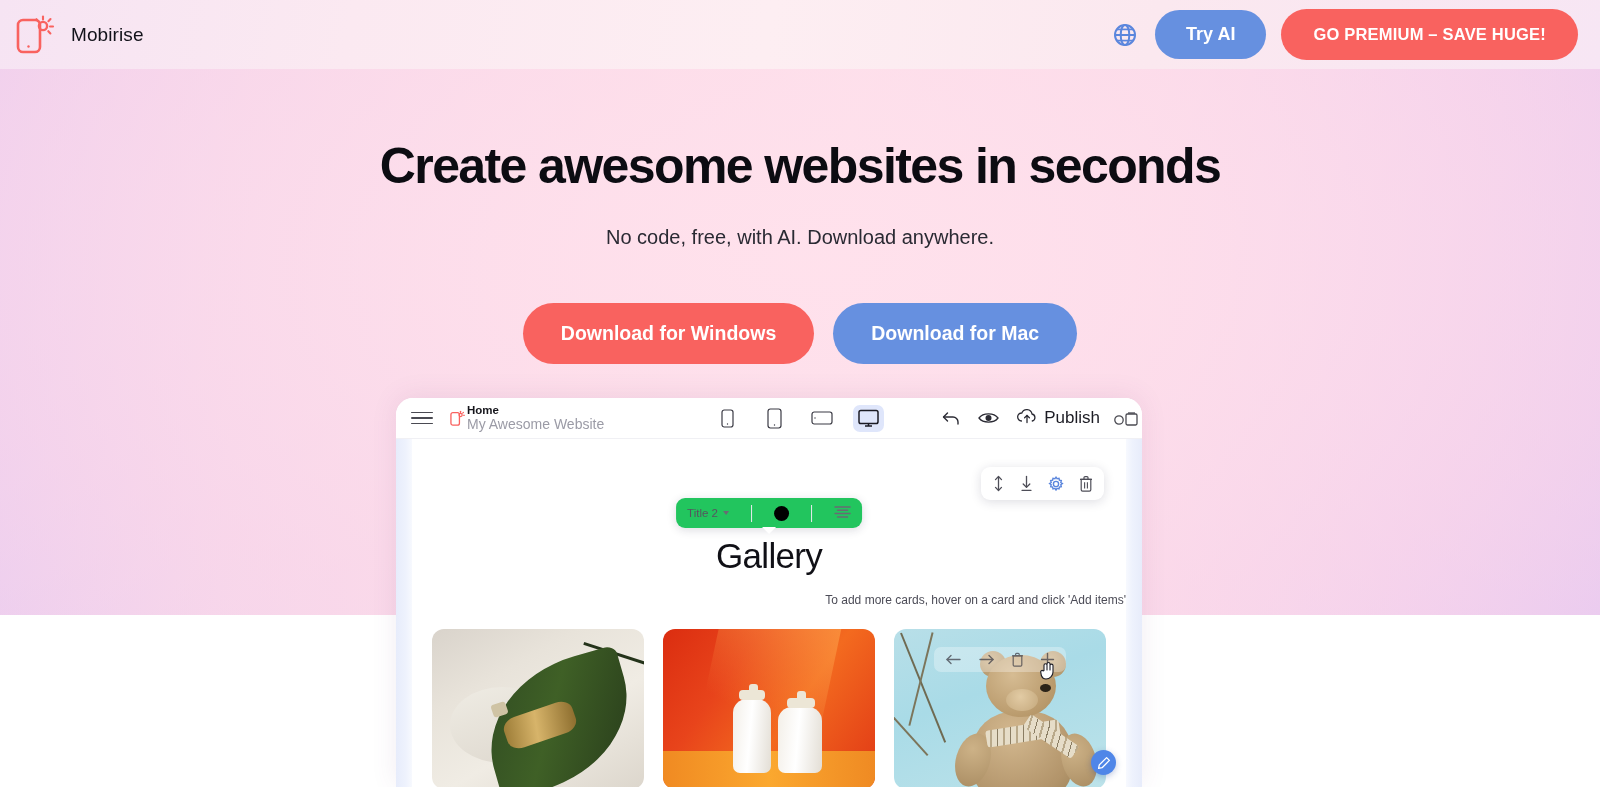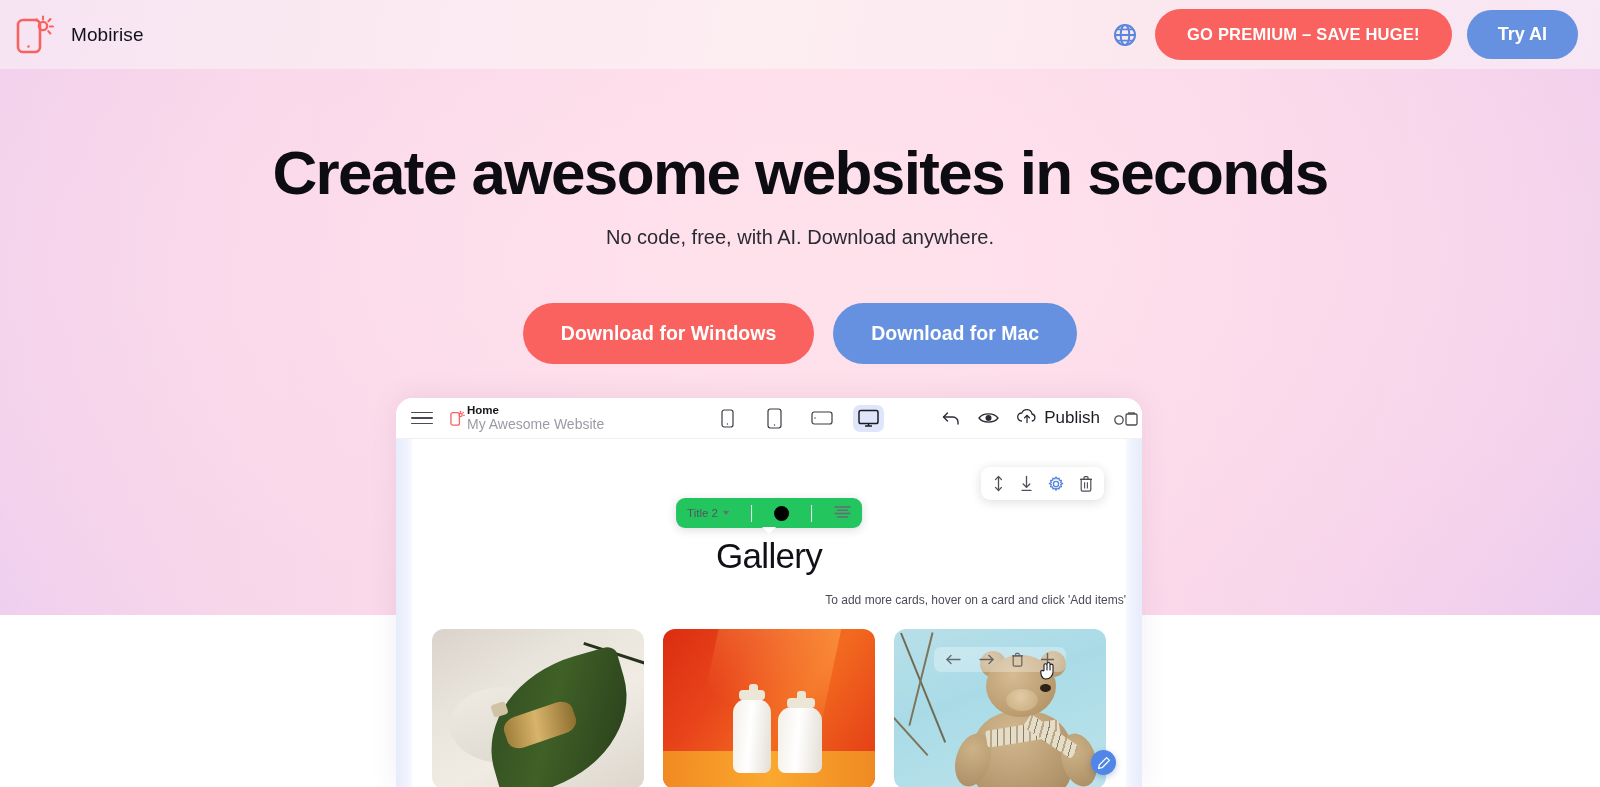--- a/index.html
+++ b/index.html
@@ -33,21 +33,21 @@
   
   .hero {
     position: absolute; top: 69px; left: 0; width: 1600px; height: 546px;
     background:
       radial-gradient(120% 150% at 50% 35%, rgba(255,225,236,.95) 0%, rgba(252,216,233,.6) 45%, rgba(235,198,240,0) 78%),
       linear-gradient(95deg,#e5c9f2 0%,#f2d4ec 16%,#fbdfe9 38%,#fde6ec 52%,#fadcea 70%,#eecdef 88%,#e3c6f2 100%);
     overflow: hidden;
   }
   .hero-title {
     position: absolute; top: 71px; left: 0; width: 1600px; text-align: center;
-    font-size: 62px; font-weight: 800; color: #0c0c12; letter-spacing: -1.6px; line-height: 1.05;
+    font-size: 50px; font-weight: 800; color: #0c0c12; letter-spacing: -1.6px; line-height: 1.05;
   }
   .hero-sub {
     position: absolute; top: 157px; left: 0; width: 1600px; text-align: center;
     font-size: 20px; color: #2a2a33; font-weight: 400;
   }
   .cta-row {
     position: absolute; top: 234px; left: 0; width: 1600px;
     display: flex; justify-content: center; gap: 19px;
   }
   .btn-win { background: #f9625f; font-size: 19.5px; padding: 19px 38px; }
@@ -215,22 +215,22 @@
     <div class="header-right">
       <span class="globe-btn">
         <svg width="28" height="28" viewBox="0 0 28 28">
           <circle cx="14" cy="14" r="10" fill="none" stroke="#5b86dd" stroke-width="2"></circle>
           <ellipse cx="14" cy="14" rx="4.3" ry="10" fill="none" stroke="#5b86dd" stroke-width="2"></ellipse>
           <line x1="4" y1="14" x2="24" y2="14" stroke="#5b86dd" stroke-width="2"></line>
           <line x1="5.6" y1="8.4" x2="22.4" y2="8.4" stroke="#5b86dd" stroke-width="1.7"></line>
           <line x1="5.6" y1="19.6" x2="22.4" y2="19.6" stroke="#5b86dd" stroke-width="1.7"></line>
         </svg>
       </span>
+      <button class="pill btn-tryai">Try AI</button>
       <button class="pill btn-premium">GO PREMIUM – SAVE HUGE!</button>
-      <button class="pill btn-tryai">Try AI</button>
     </div>
   </header>
 
   <section class="hero">
     <h1 class="hero-title">Create awesome websites in seconds</h1>
     <p class="hero-sub">No code, free, with AI. Download anywhere.</p>
     <div class="cta-row">
       <button class="pill btn-win">Download for Windows</button>
       <button class="pill btn-mac">Download for Mac</button>
     </div>

